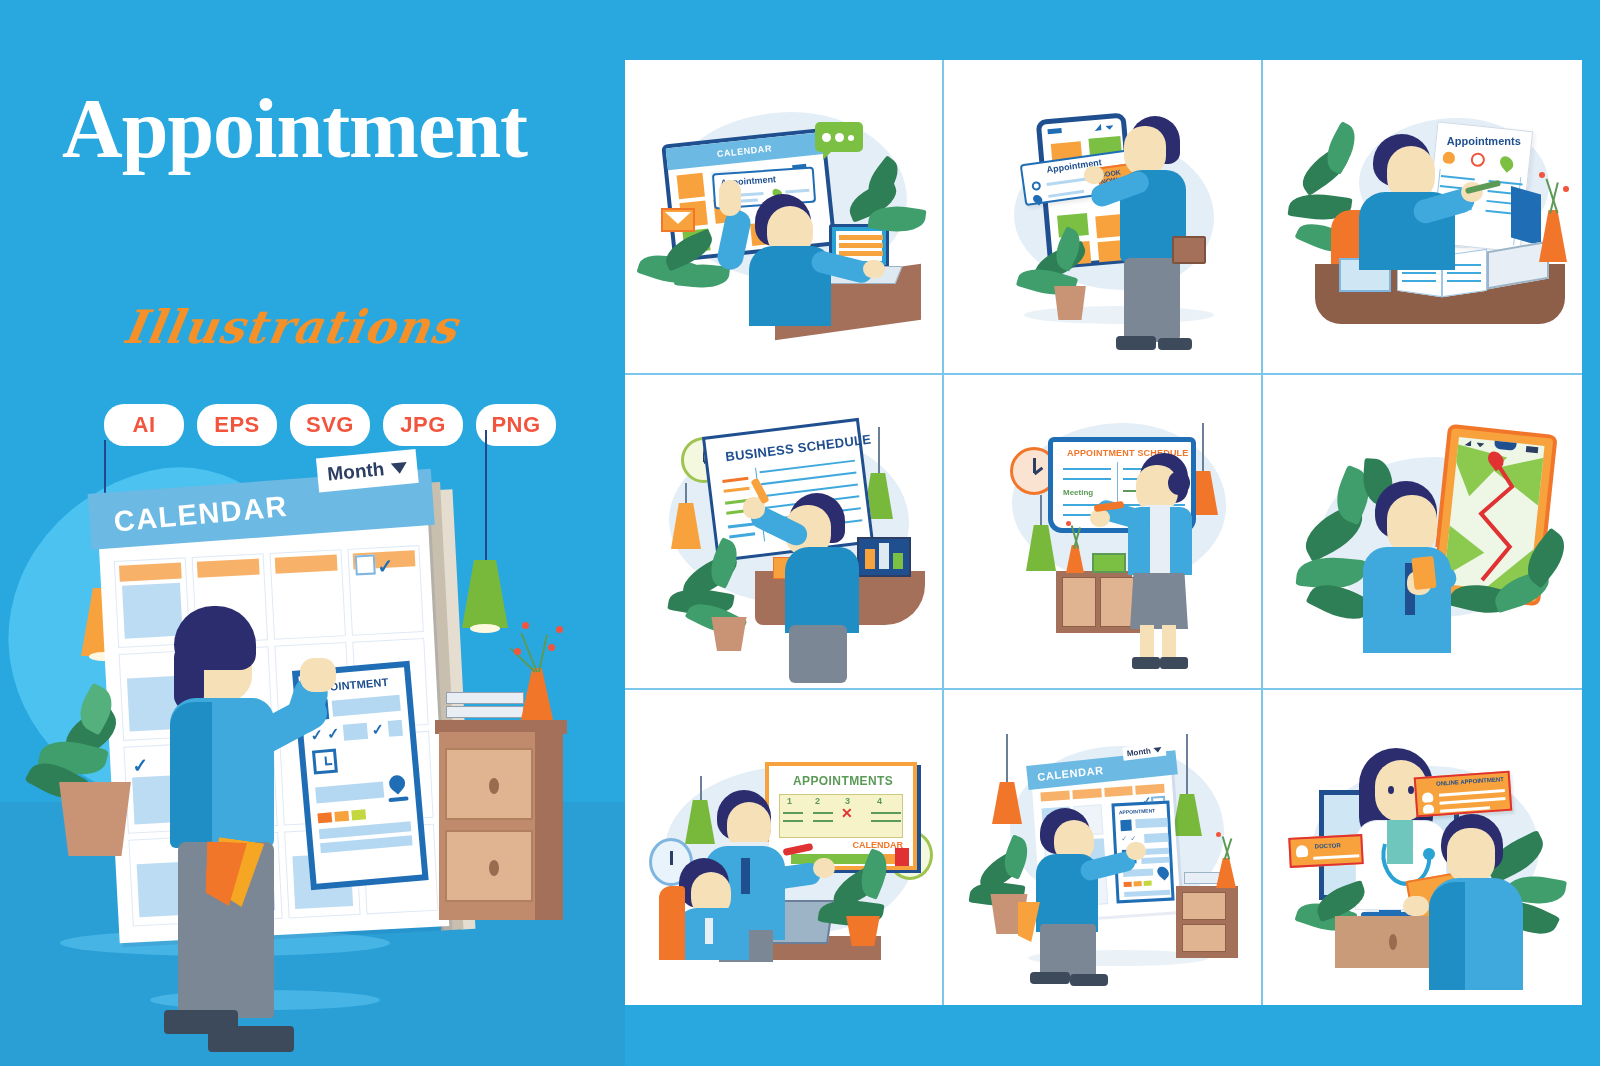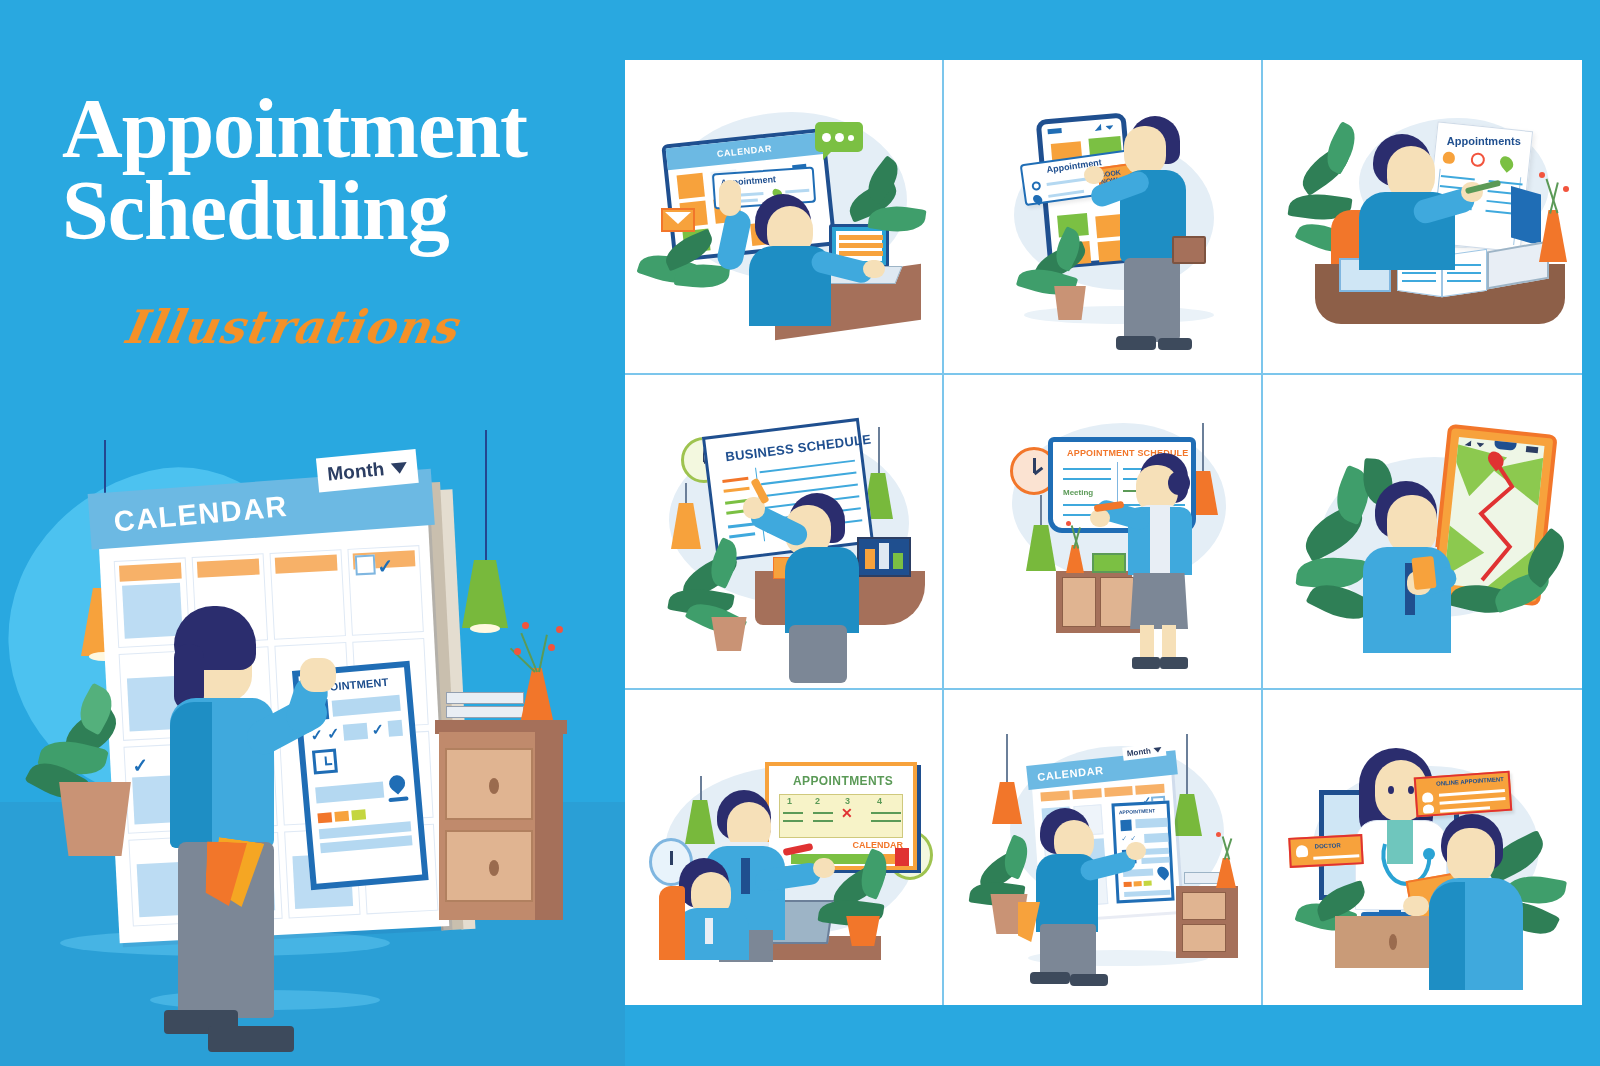--- a/index.html
+++ b/index.html
@@ -219,25 +219,31 @@
   .lamp2-shade { position: absolute; clip-path: polygon(26% 0%, 74% 0%, 100% 100%, 0% 100%); }
   .lamp2-cord { position: absolute; width: 2px; background: #6b7f99; }
 </style>
 </head>
 <body>
 
 <div id="left-panel">
 
   <div id="title-block">
     <div class="main-title">Appointment</div>
-    <div class="main-title">Scheduling</div>
   </div>
 
   <div class="subtitle-script">Illustrations</div>
 
+  <div id="format-badges">
+    <div class="badge">AI</div>
+    <div class="badge">EPS</div>
+    <div class="badge">SVG</div>
+    <div class="badge">JPG</div>
+    <div class="badge">PNG</div>
+  </div>
 
   <div id="hero">
     <div id="hero-blob"></div>
     <div id="hero-floor"></div>
     <div class="floor-shadow" style="left:60px; top:500px; width:330px; height:26px;"></div>
     <div class="floor-shadow" style="left:150px; top:560px; width:230px; height:20px;"></div>
 
     <div class="lamp-cord" style="left:104px; top:10px; height:150px;"></div>
     <div class="lamp-shade" style="left:81px; top:158px; background:#f7a23c;"></div>
     <div class="lamp-glow" style="left:89px; top:222px;"></div>

